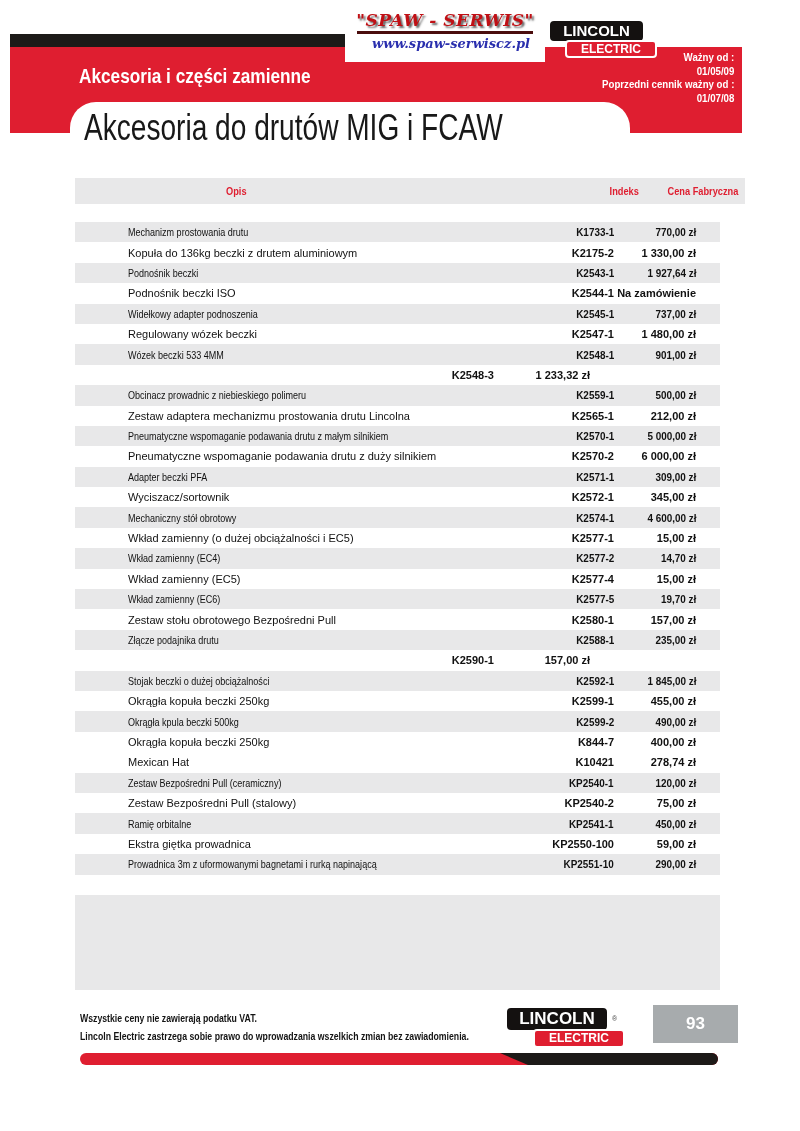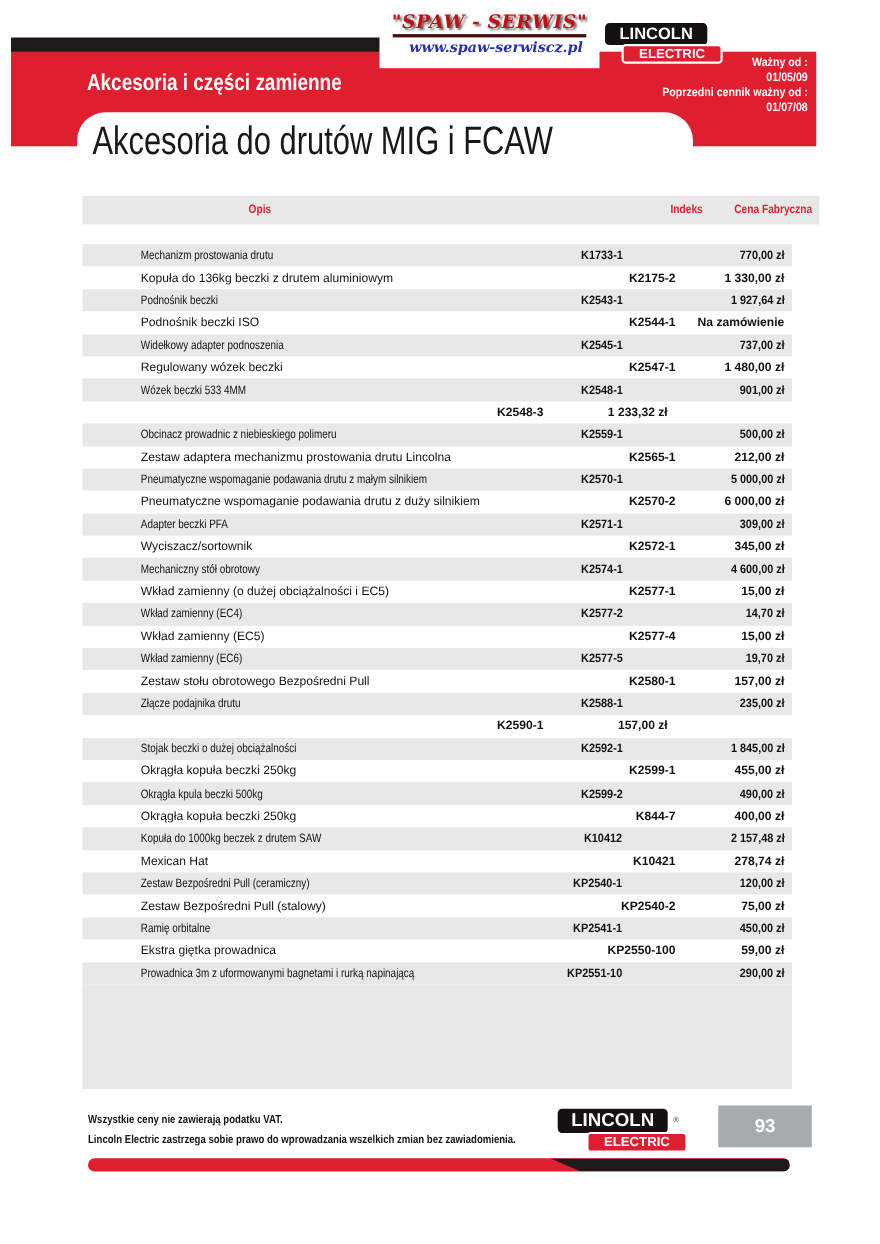--- a/index.html
+++ b/index.html
@@ -61,24 +61,24 @@
     align-items:center;color:var(--accent-red);font-size:11px;font-weight:bold;}
   .thead .h-desc span{display:inline-block;margin-left:151px;
     transform:scaleX(.84);transform-origin:0 50%;}
   .thead .h-idx{text-align:right;}
   .thead .h-price{text-align:right;padding-right:7px;}
   .thead .h-idx span,.thead .h-price span{display:inline-block;
     transform:scaleX(.84);transform-origin:100% 50%;white-space:nowrap;}
   .rows{position:absolute;left:75px;top:222px;width:645px;}
   .row{display:grid;grid-template-columns:1fr 120px 106px;height:20.4px;
     align-items:center;font-size:11px;}
-  .row.stripe{background:var(--row-gray);gap:48px;}
+  .row.stripe{background:var(--row-gray);}
   .cell.desc{padding-left:53px;overflow:hidden;white-space:nowrap;}
   .cell.idx{text-align:right;font-weight:bold;}
-  .cell.price{text-align:right;font-weight:bold;padding-right:7px;}
+  .cell.price{text-align:right;font-weight:bold;padding-right:24px;}
   .cell .t{display:inline-block;white-space:nowrap;}
   .stripe .desc .t{transform:scaleX(.82);transform-origin:0 50%;}
   .stripe .idx .t,.stripe .price .t{transform:scaleX(.9);transform-origin:100% 50%;}
   .gray-filler{position:absolute;left:75px;top:895px;width:645px;height:95px;
     background:var(--row-gray);}
   
   .footer-notes{position:absolute;left:80px;top:1009px;font-size:10.5px;
     font-weight:bold;color:#141414;line-height:18px;white-space:nowrap;
     transform:scaleX(.83);transform-origin:0 0;}
   .page-num{position:absolute;left:653px;top:1005px;width:85px;height:38px;
@@ -273,25 +273,20 @@
     <div class="cell idx"><span class="t">K2599-2</span></div>
     <div class="cell price"><span class="t">490,00 zł</span></div>
   </div>
 
   <div class="row">
     <div class="cell desc"><span class="t">Okrągła kopuła beczki 250kg</span></div>
     <div class="cell idx"><span class="t">K844-7</span></div>
     <div class="cell price"><span class="t">400,00 zł</span></div>
   </div>
 
-  <div class="row stripe">
-    <div class="cell desc"><span class="t">Kopuła do 1000kg beczek z drutem SAW</span></div>
-    <div class="cell idx"><span class="t">K10412</span></div>
-    <div class="cell price"><span class="t">2 157,48 zł</span></div>
-  </div>
 
   <div class="row">
     <div class="cell desc"><span class="t">Mexican Hat</span></div>
     <div class="cell idx"><span class="t">K10421</span></div>
     <div class="cell price"><span class="t">278,74 zł</span></div>
   </div>
 
   <div class="row stripe">
     <div class="cell desc"><span class="t">Zestaw Bezpośredni Pull (ceramiczny)</span></div>
     <div class="cell idx"><span class="t">KP2540-1</span></div>

